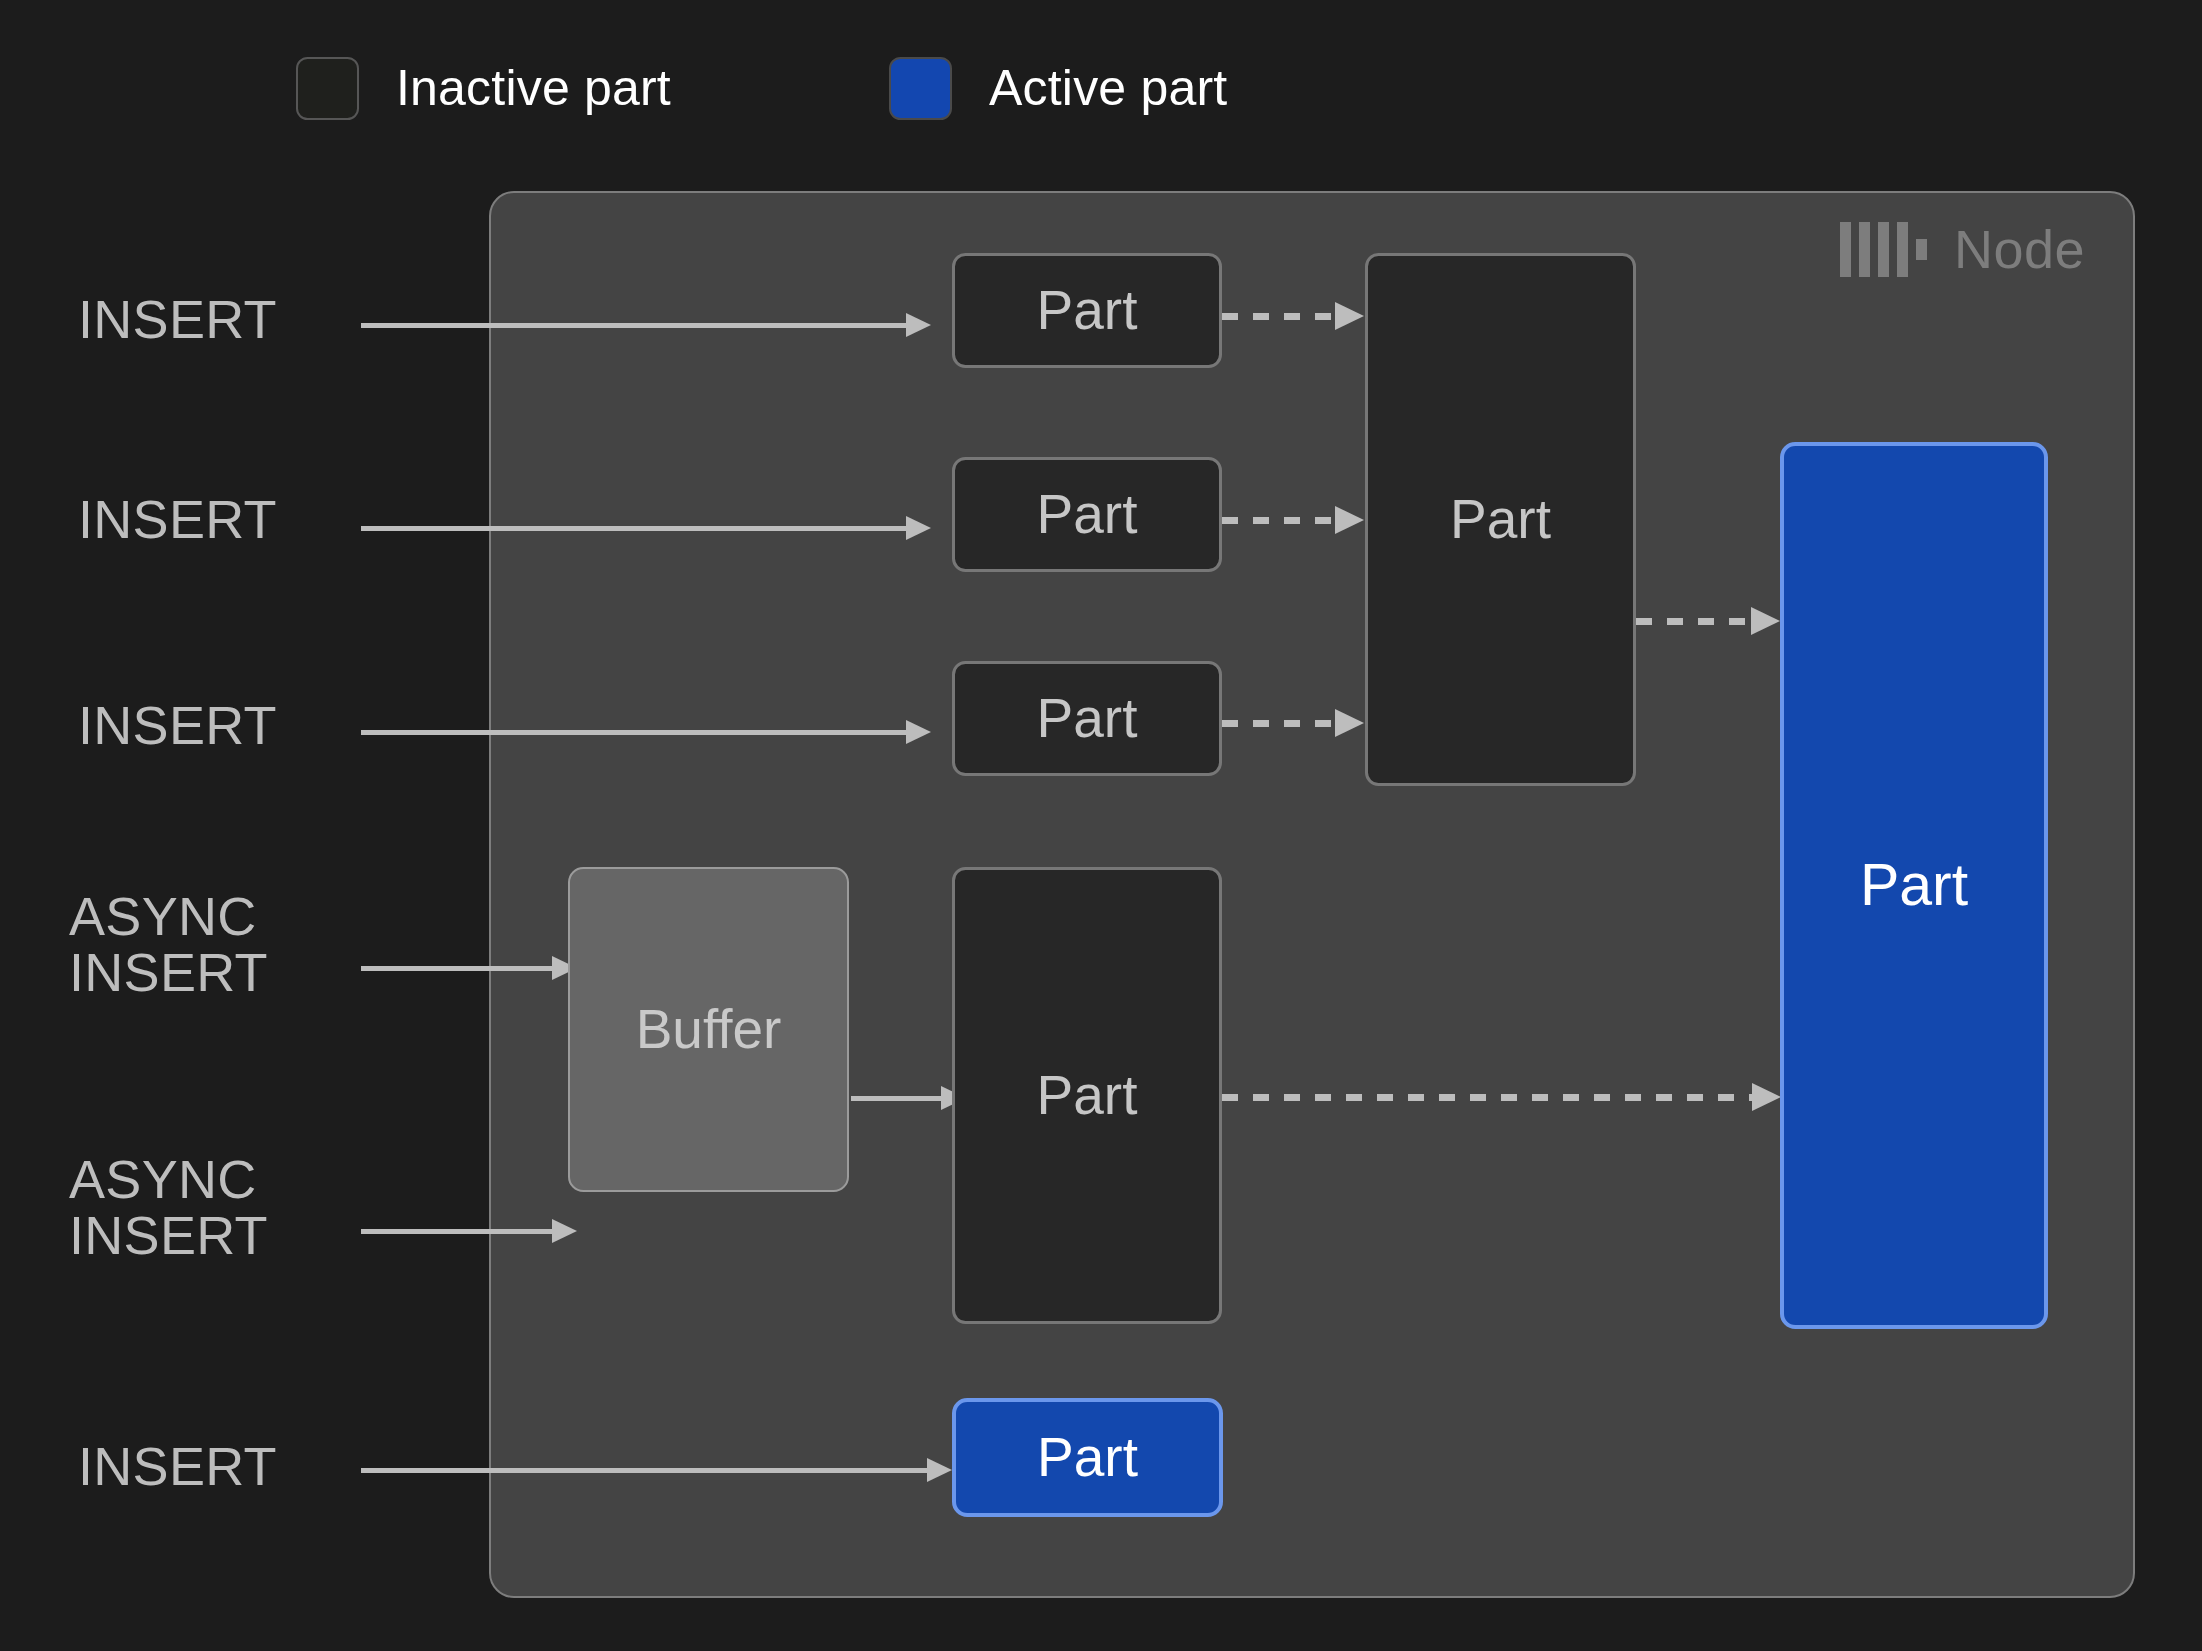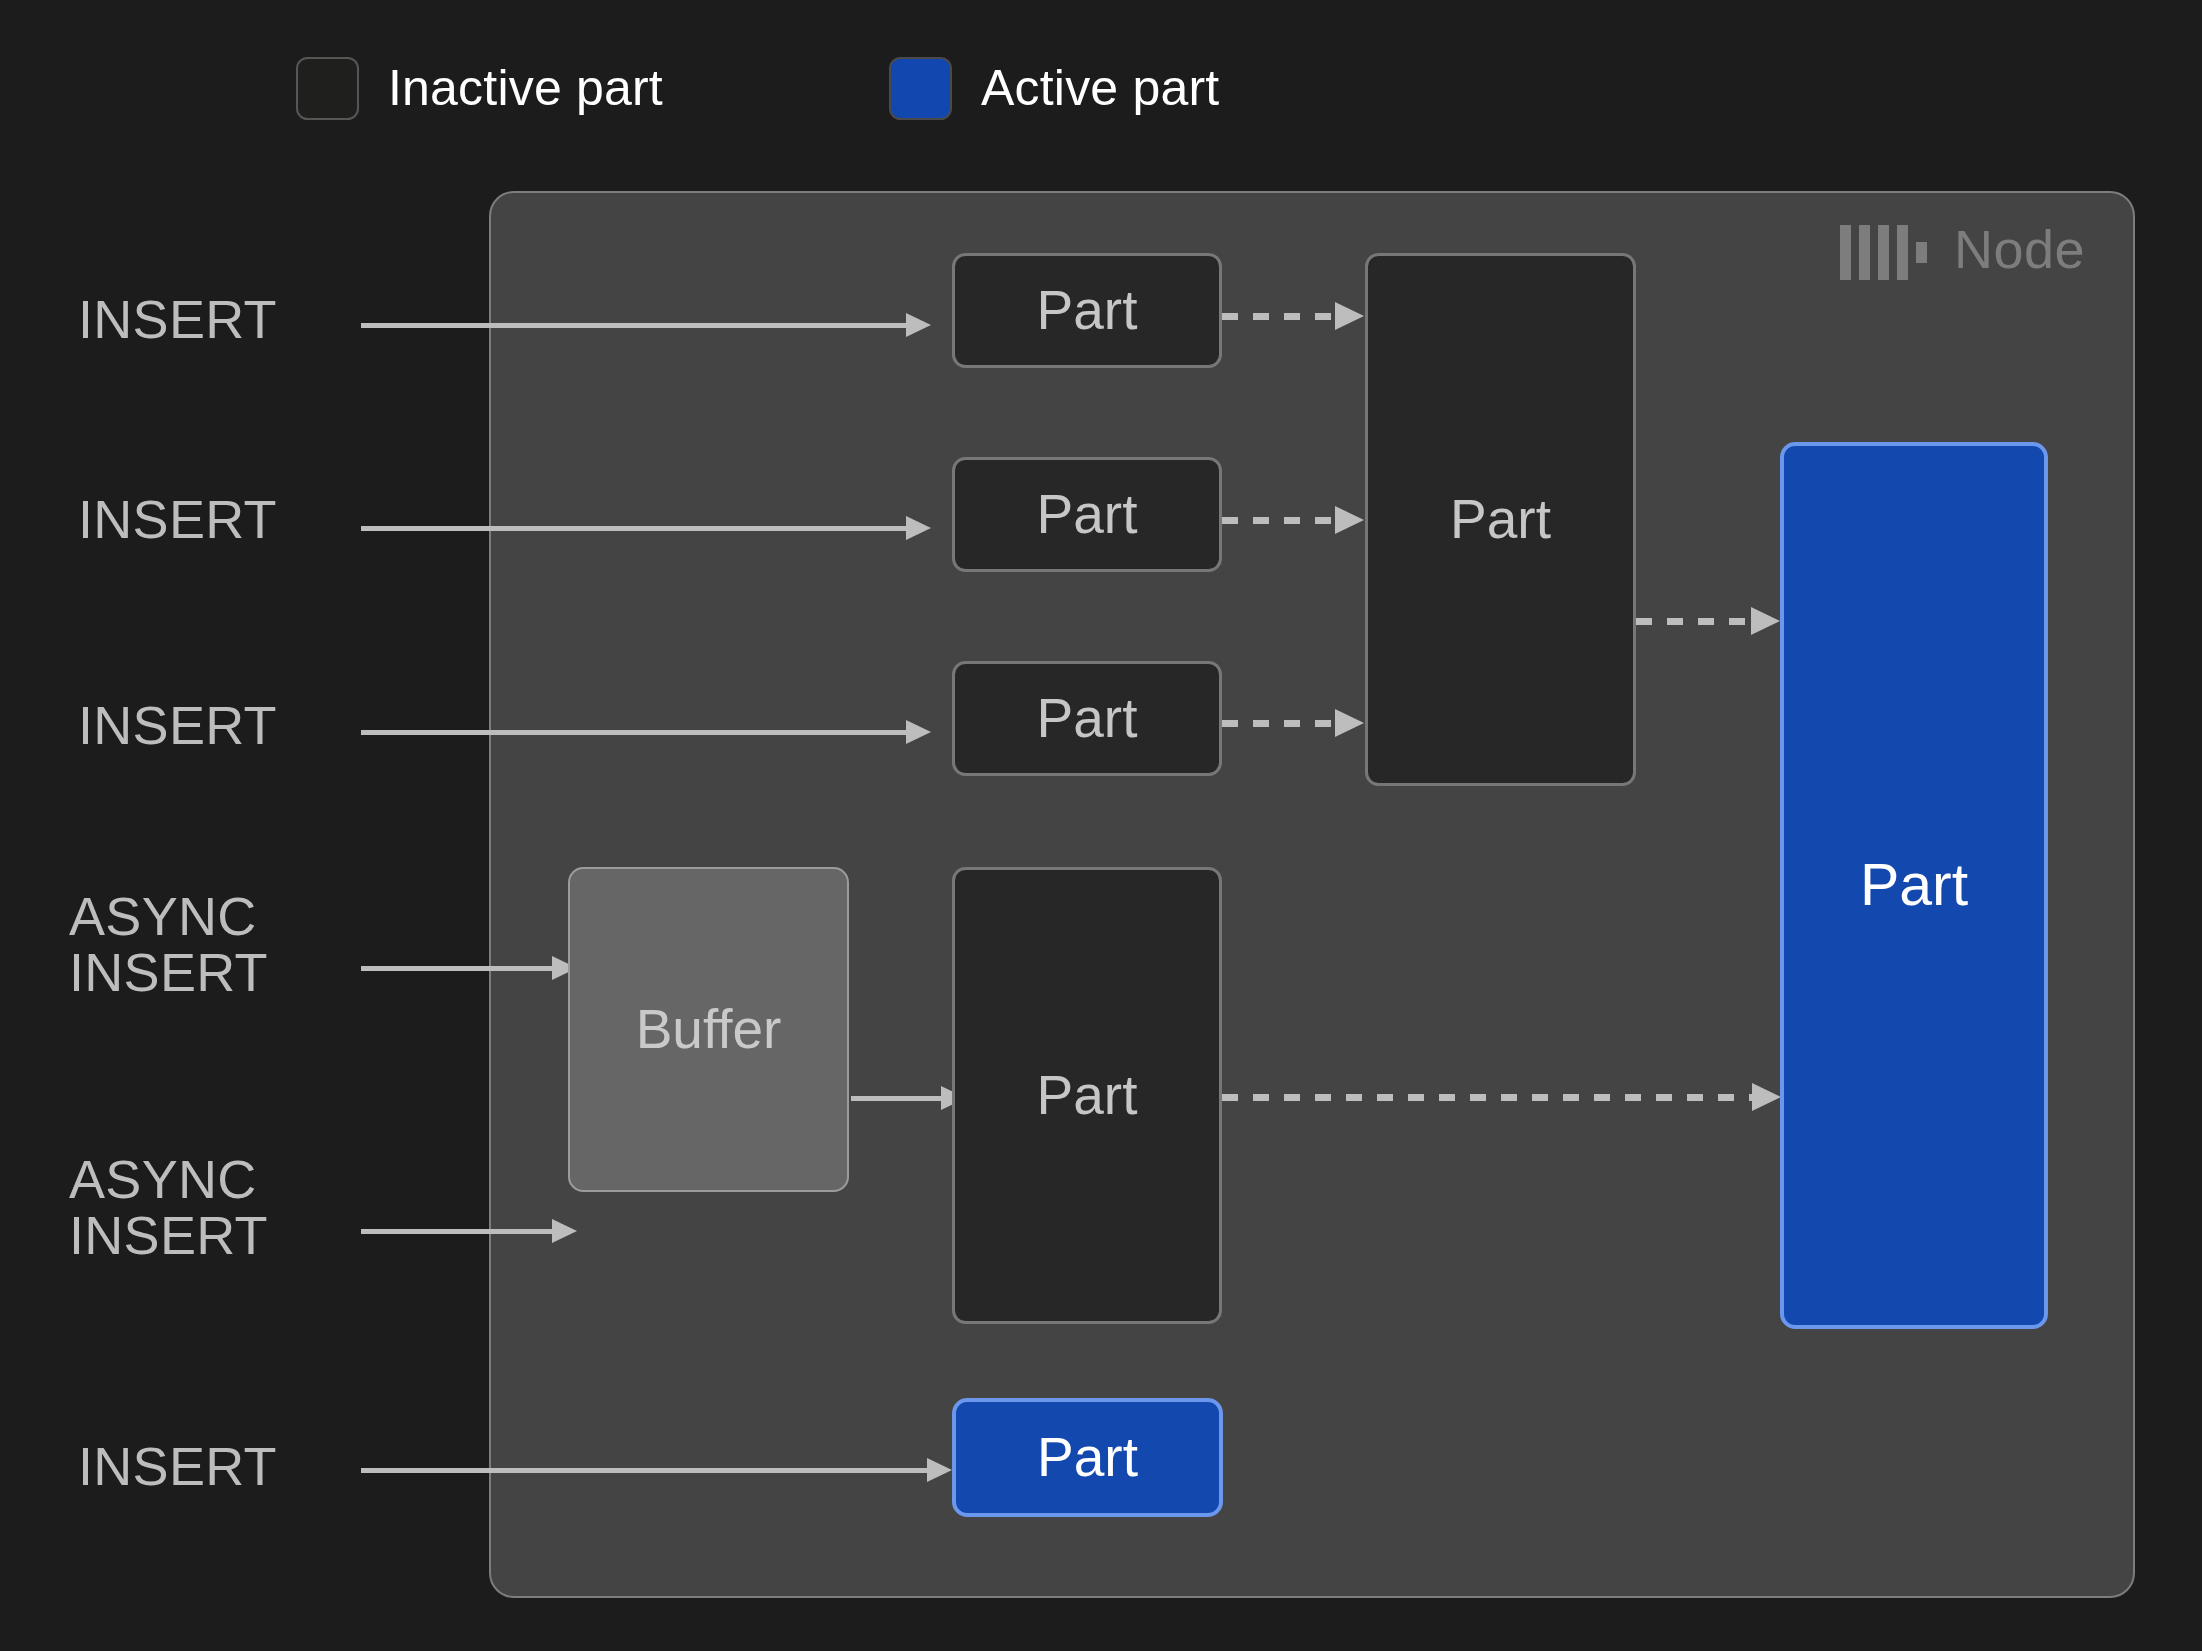--- a/index.html
+++ b/index.html
@@ -40,21 +40,21 @@
     background: #1f201d;
     border: 2.9px solid #565656;
   }
   .swatch-active {
     background: #1347b0;
     border: 2.9px solid #4a4a4a;
   }
   .legend-label {
     color: #ffffff;
     font-size: 50px;
-    margin-left: 29px;
+    margin-left: 37px;
     white-space: nowrap;
     letter-spacing: 0.2px;
   }
   .legend-dash-wrap {
     width: 115px;
     height: 29px;
     position: relative;
   }
   .legend-dash-line {
     position: absolute;
@@ -87,21 +87,21 @@
     background: #444444;
     border: 2.9px solid #7d7d7d;
     border-radius: 25px;
     box-sizing: border-box;
   }
   .node-tag {
     position: absolute;
     right: 48px;
     top: 25px;
     display: flex;
-    align-items: flex-end;
+    align-items: center;
     gap: 27px;
   }
   .node-logo {
     display: flex;
     align-items: flex-end;
     height: 55px;
     gap: 8.6px;
   }
   .node-logo i {
     display: block;

